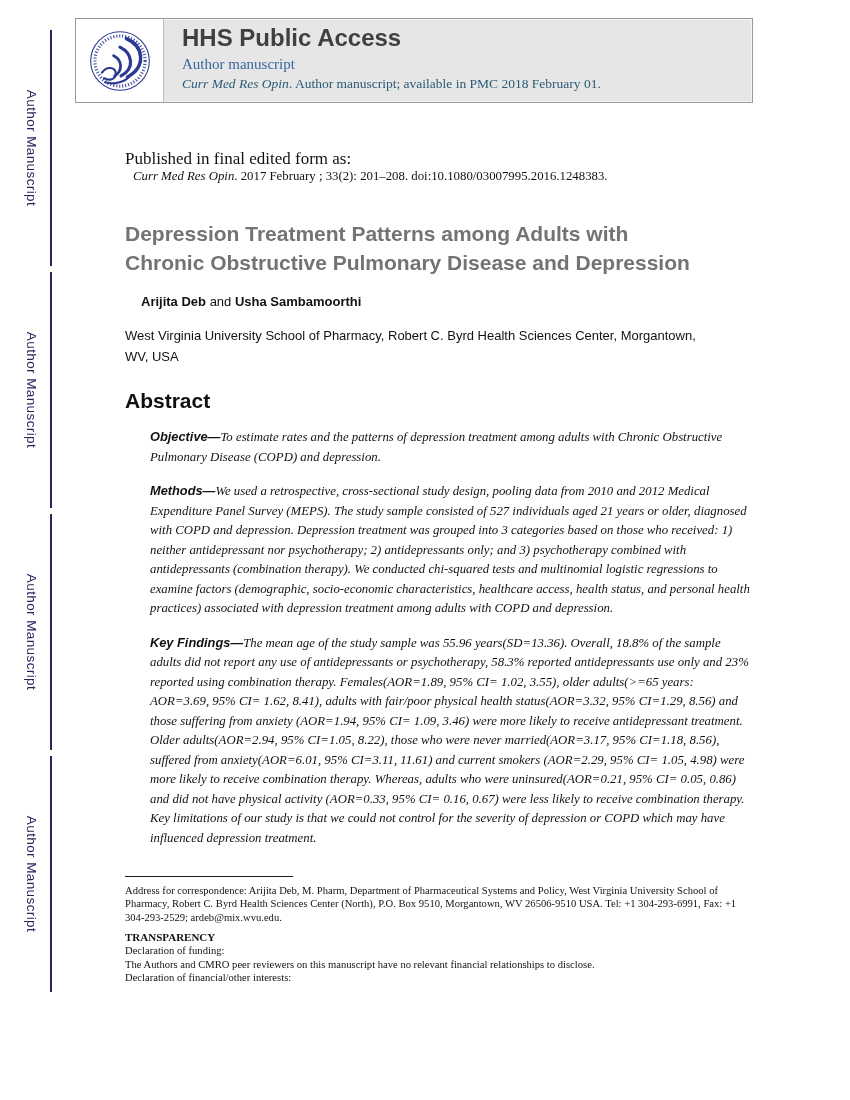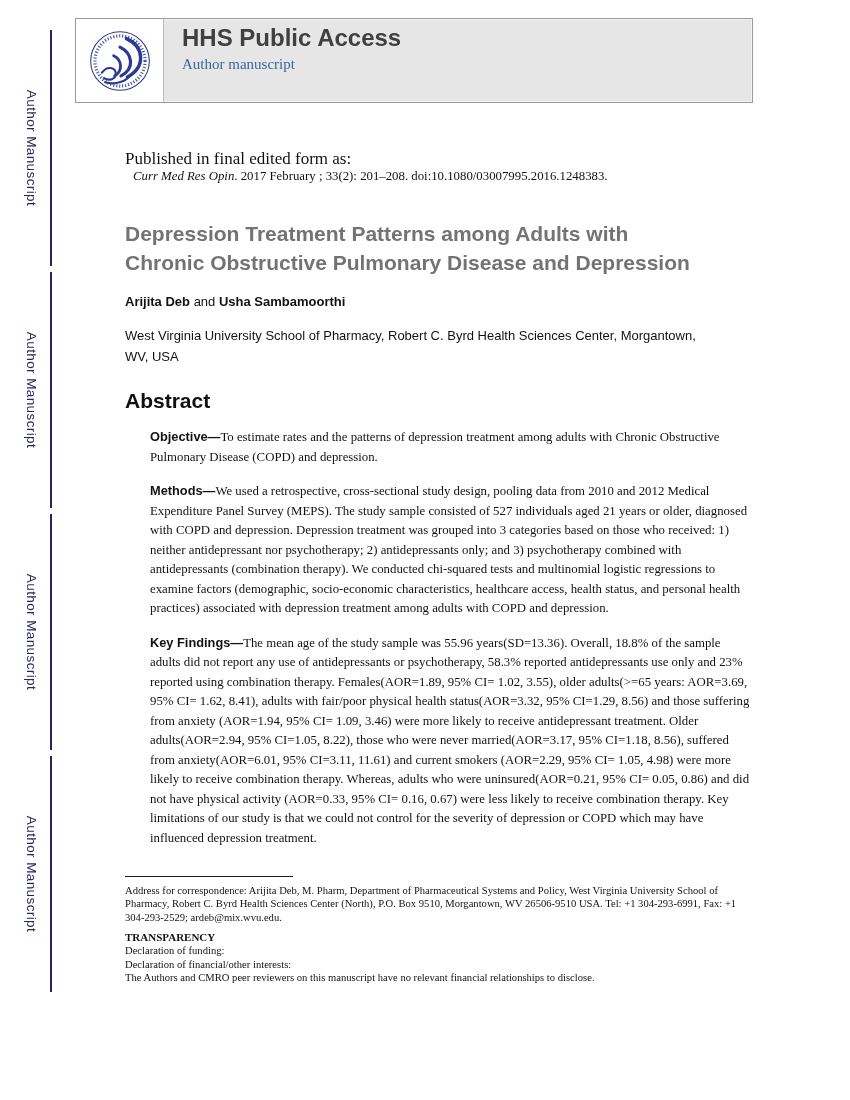--- a/index.html
+++ b/index.html
@@ -48,25 +48,25 @@
   .italic{font-style:italic;}
   
   .main{position:absolute;left:125px;top:107px;width:628px;}
   .pub-line{font-size:17px;line-height:15px;margin-top:44px;}
   .pub-cite{font-size:12.8px;line-height:15px;margin:3px 0 0 8px;}
   .article-title{
     margin-top:36px;width:575px;
     font-family:"Liberation Sans",sans-serif;font-weight:bold;font-size:21px;line-height:28.5px;
     color:#737373;
   }
-  .authors{margin-top:17px;font-family:"Liberation Sans",sans-serif;font-size:13px;line-height:16px;}
+  .authors{margin-top:17px;font-family:"Liberation Sans",sans-serif;font-size:13px;line-height:16px;margin-left:16px;}
   .authors b{font-weight:bold;}
   .affiliation{margin-top:16px;width:575px;font-family:"Liberation Sans",sans-serif;font-size:13px;line-height:20.5px;}
   .abstract-heading{margin-top:22px;font-family:"Liberation Sans",sans-serif;font-weight:bold;font-size:21px;color:#101010;}
-  .abs-para{margin:14px 0 0 25px;width:600px;font-size:12.8px;line-height:19.5px;}
+  .abs-para{margin:14px 0 0 25px;width:600px;font-size:12.8px;line-height:19.5px;font-style:italic;}
   .abs-label{font-family:"Liberation Sans",sans-serif;font-weight:bold;font-size:12.8px;}
   
   .footnotes{position:absolute;left:125px;top:876px;width:628px;}
   .fn-rule{width:168px;border:none;border-top:1.5px solid #1c1c1c;margin:0 0 7px 0;}
   .fn-text{font-size:10.6px;line-height:13.3px;}
   .fn-trans{font-size:11px;line-height:13.5px;font-weight:bold;margin-top:7px;}
   .fn-line{font-size:10.6px;line-height:13.3px;}
 </style>
 </head>
 <body>
@@ -101,20 +101,23 @@
           <path d="M30 17 C42 23 44 37 31 44" stroke-width="3"></path>
           <path d="M24 25 C32 29 33 39 25 44" stroke-width="2.6"></path>
           <path d="M13 41 C18 34 26 36 26 42 C26 47 20 49 15 46" stroke-width="2"></path>
           <path d="M16 50 C26 53 36 49 41 42" stroke-width="2"></path>
         </g>
       </svg>
     </div>
     <div class="banner-textcol">
       <div class="banner-title">HHS Public Access</div>
       <a href="#" class="banner-subtitle">Author manuscript</a>
+      <div class="banner-journal">
+        <span class="italic">Curr Med Res Opin</span><span>. Author manuscript; available in PMC 2018 February 01.</span>
+      </div>
     </div>
   </div>
 
   <div class="main">
     <div class="pub-line">Published in final edited form as:</div>
     <div class="pub-cite">
       <span class="italic">Curr Med Res Opin</span><span>. 2017 February ; 33(2): 201–208. doi:10.1080/03007995.2016.1248383.</span>
     </div>
 
     <h1 class="article-title">Depression Treatment Patterns among Adults with Chronic Obstructive Pulmonary Disease and Depression</h1>
@@ -135,17 +138,17 @@
     <p class="abs-para">
       <span class="abs-label">Key Findings—</span><span>The mean age of the study sample was 55.96 years(SD=13.36). Overall, 18.8% of the sample adults did not report any use of antidepressants or psychotherapy, 58.3% reported antidepressants use only and 23% reported using combination therapy. Females(AOR=1.89, 95% CI= 1.02, 3.55), older adults(&gt;=65 years: AOR=3.69, 95% CI= 1.62, 8.41), adults with fair/poor physical health status(AOR=3.32, 95% CI=1.29, 8.56) and those suffering from anxiety (AOR=1.94, 95% CI= 1.09, 3.46) were more likely to receive antidepressant treatment. Older adults(AOR=2.94, 95% CI=1.05, 8.22), those who were never married(AOR=3.17, 95% CI=1.18, 8.56), suffered from anxiety(AOR=6.01, 95% CI=3.11, 11.61) and current smokers (AOR=2.29, 95% CI= 1.05, 4.98) were more likely to receive combination therapy. Whereas, adults who were uninsured(AOR=0.21, 95% CI= 0.05, 0.86) and did not have physical activity (AOR=0.33, 95% CI= 0.16, 0.67) were less likely to receive combination therapy. Key limitations of our study is that we could not control for the severity of depression or COPD which may have influenced depression treatment.</span>
     </p>
   </div>
 
   <div class="footnotes">
     <hr class="fn-rule">
     <div class="fn-text">Address for correspondence: Arijita Deb, M. Pharm, Department of Pharmaceutical Systems and Policy, West Virginia University School of Pharmacy, Robert C. Byrd Health Sciences Center (North), P.O. Box 9510, Morgantown, WV 26506-9510 USA. Tel: +1 304-293-6991, Fax: +1 304-293-2529; ardeb@mix.wvu.edu.</div>
     <div class="fn-trans">TRANSPARENCY</div>
     <div class="fn-line">Declaration of funding:</div>
+    <div class="fn-line">The Authors and CMRO peer reviewers on this manuscript have no relevant financial relationships to disclose.</div>
     <div class="fn-line">Declaration of financial/other interests:</div>
-    <div class="fn-line">The Authors and CMRO peer reviewers on this manuscript have no relevant financial relationships to disclose.</div>
   </div>
 
 </div>
 
 </body></html>

